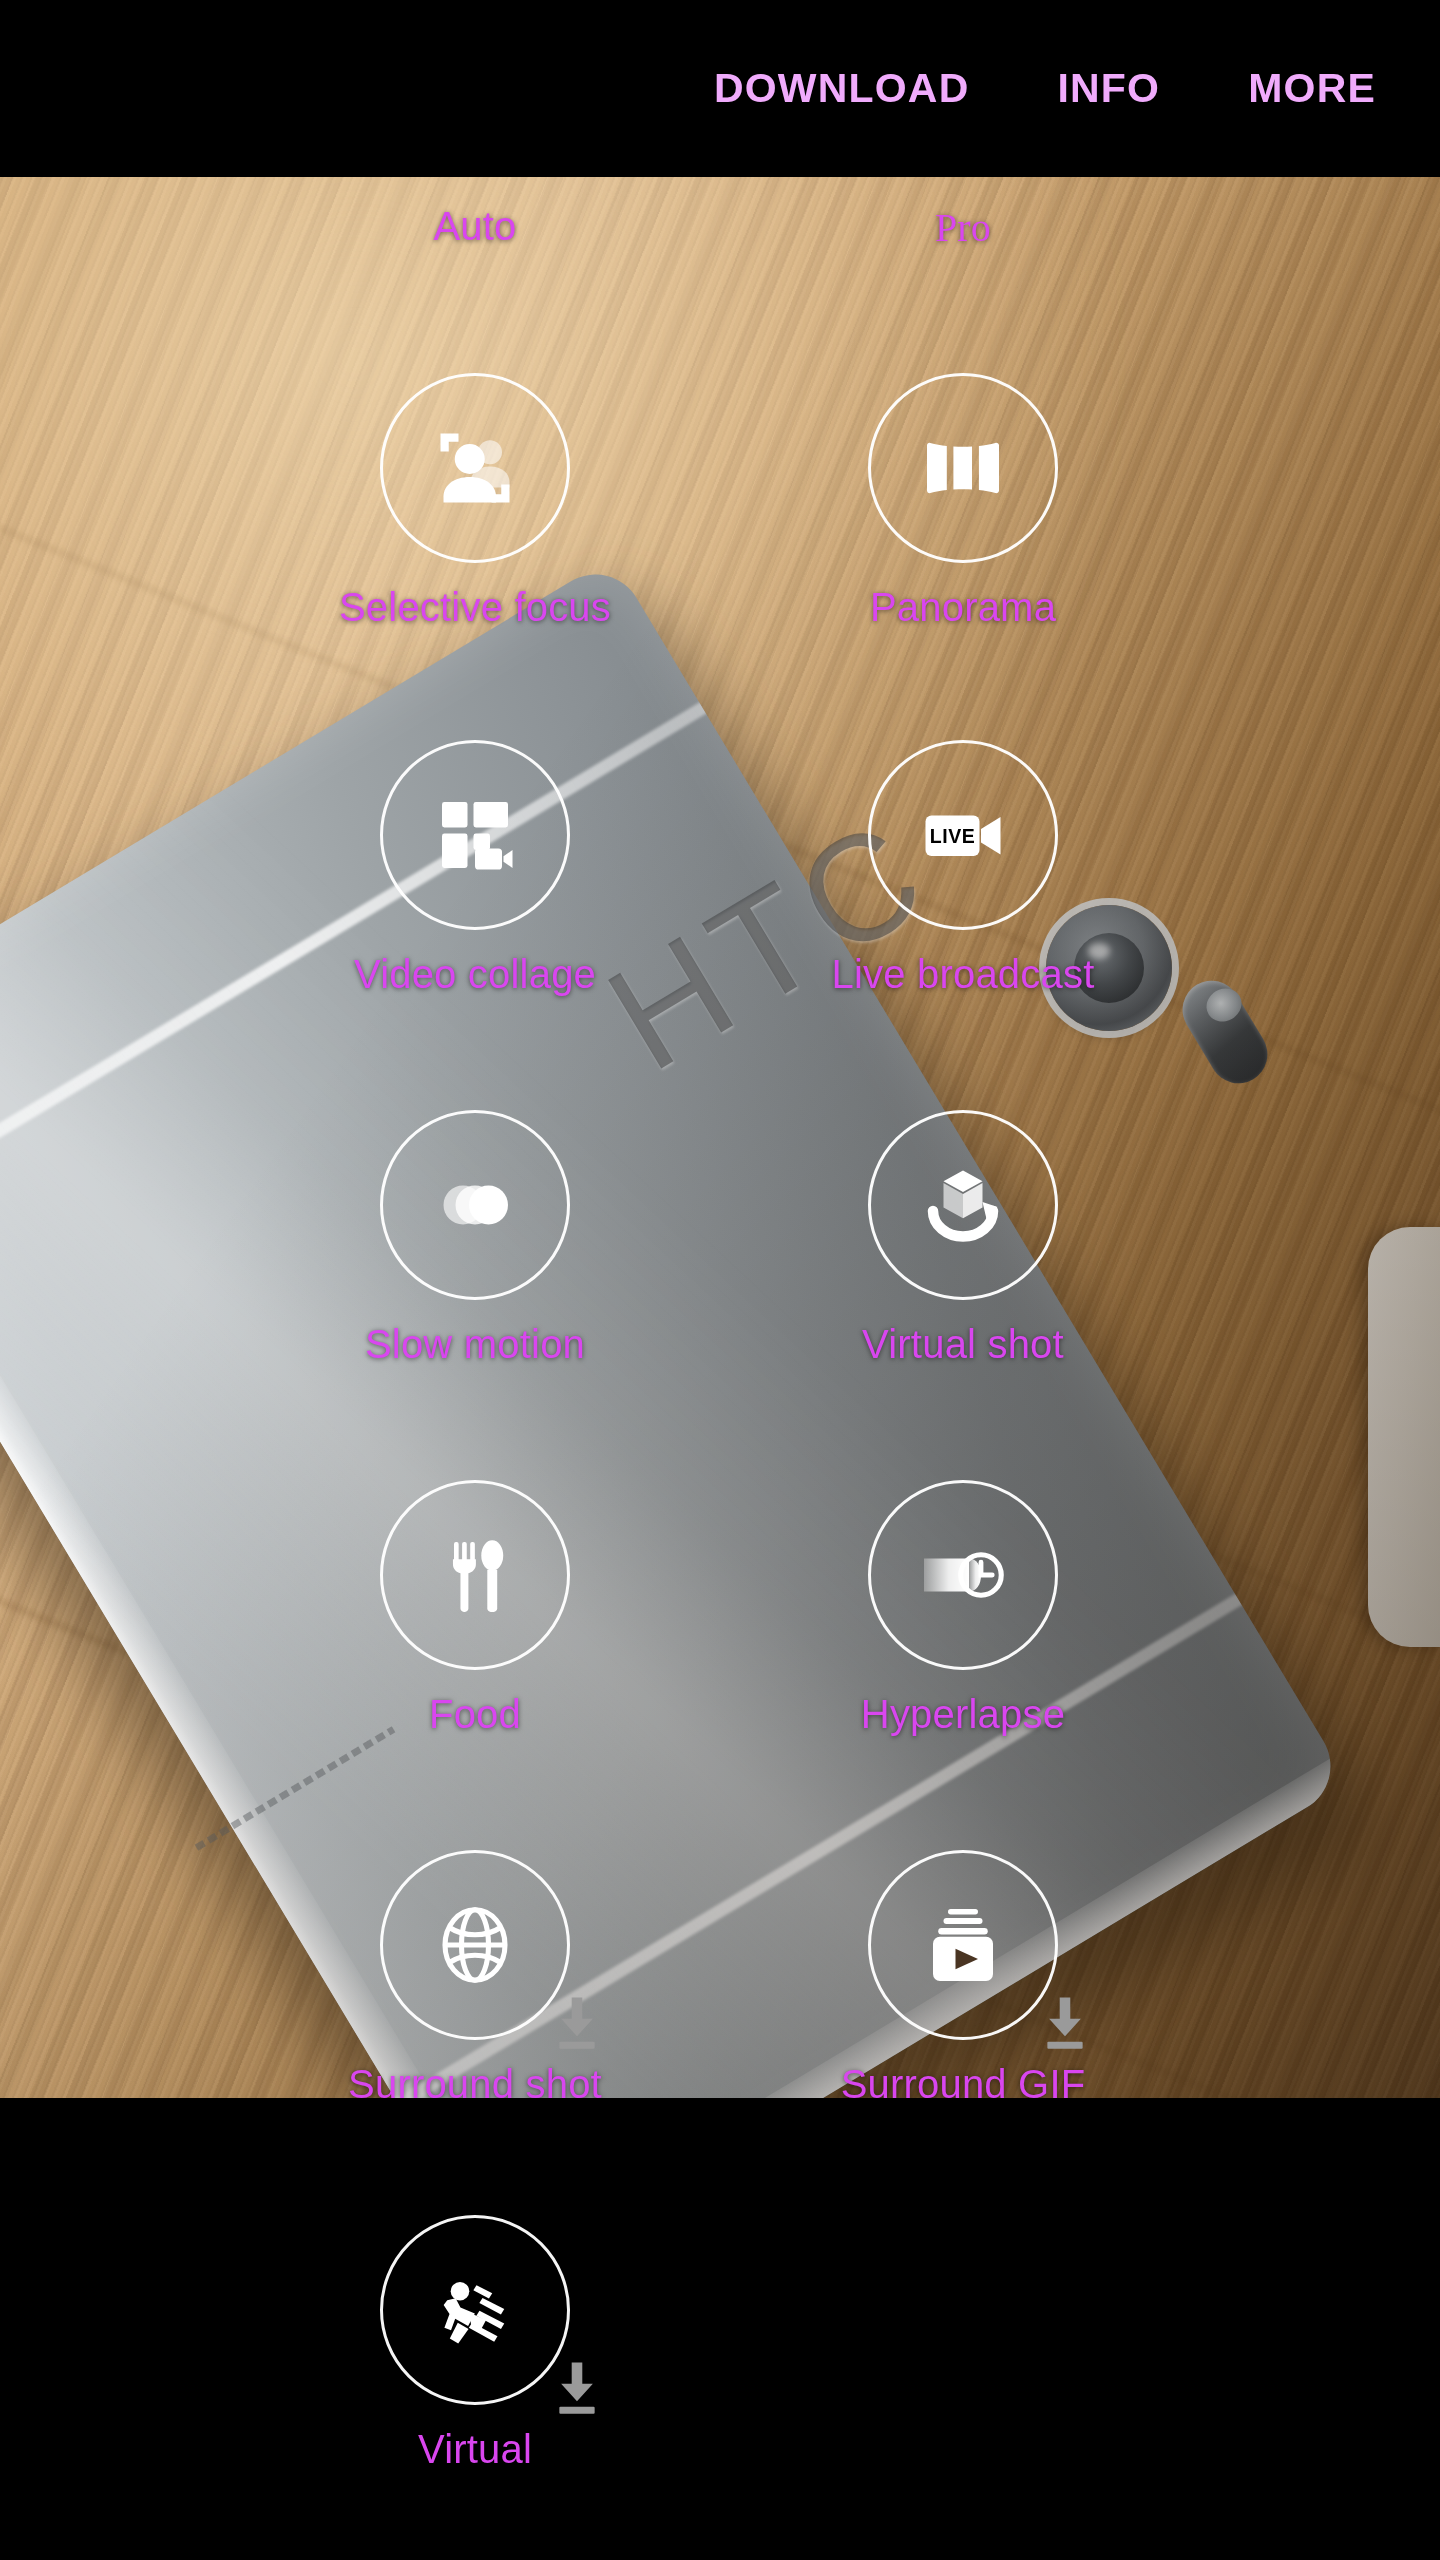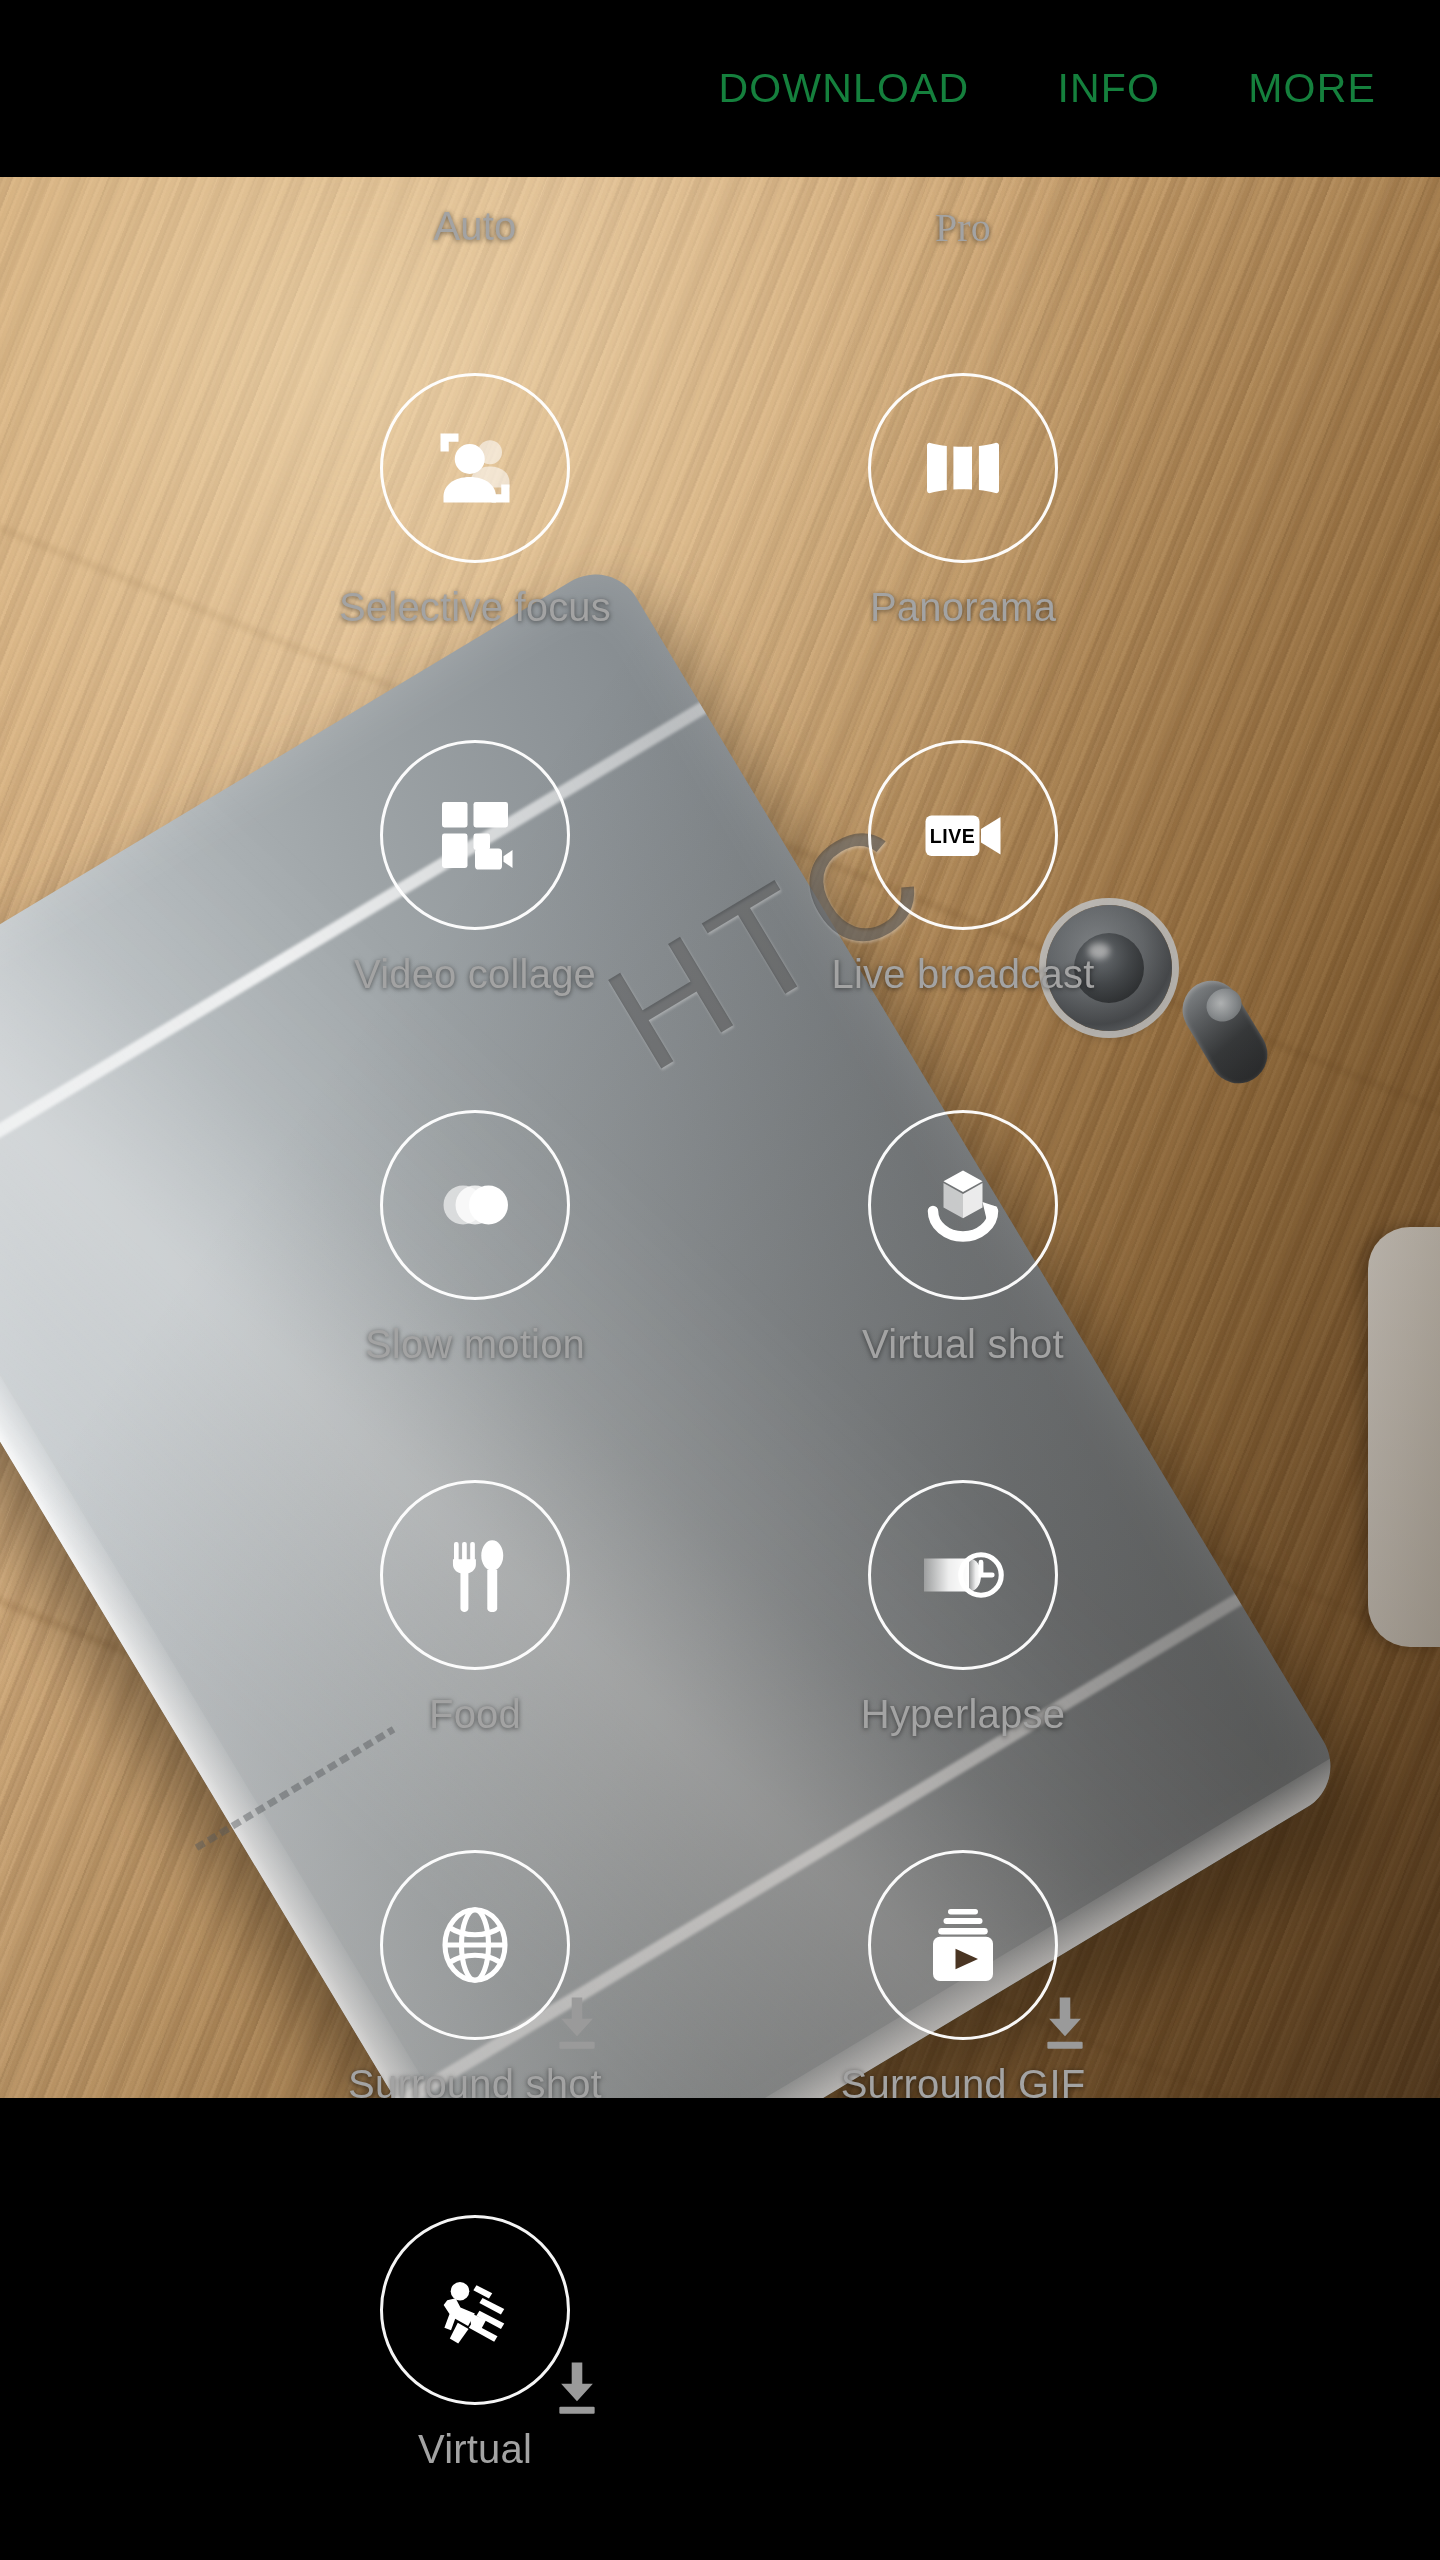--- a/index.html
+++ b/index.html
@@ -20,24 +20,24 @@
   
   #topbar {
     position:absolute; left:0; top:0;
     width:1440px; height:177px;
     background:#000;
     display:flex; align-items:center; justify-content:flex-end;
     padding-right:64px;
     z-index:40;
   }
   .topbar-action {
-    color:#15803d;
+    color:#f0abfc;
     font-size:41px;
     letter-spacing:1.2px;
-    font-weight:400;
+    font-weight:700;
     padding:0 0;
     white-space:nowrap;
     cursor:pointer;
   }
   #act-download { margin-right:88px; }
   #act-info     { margin-right:88px; }
 
   
   #photo {
     position:absolute; left:0; top:177px;
@@ -242,21 +242,21 @@
   }
   .circle {
     position:absolute; left:0; top:0;
     width:190px; height:190px;
     border-radius:50%;
     border:3px solid rgba(255,255,255,0.96);
     display:flex; align-items:center; justify-content:center;
   }
   .mode-label {
     margin-top:22px;
-    color:#a3a3a3;
+    color:#d946ef;
     font-size:40px;
     font-weight:400;
     letter-spacing:0.2px;
     text-shadow:0 1px 5px rgba(0,0,0,0.55);
     white-space:nowrap;
   }
   
   .mode.clipped .circle-wrap {
     height:30px;
     overflow:hidden;

